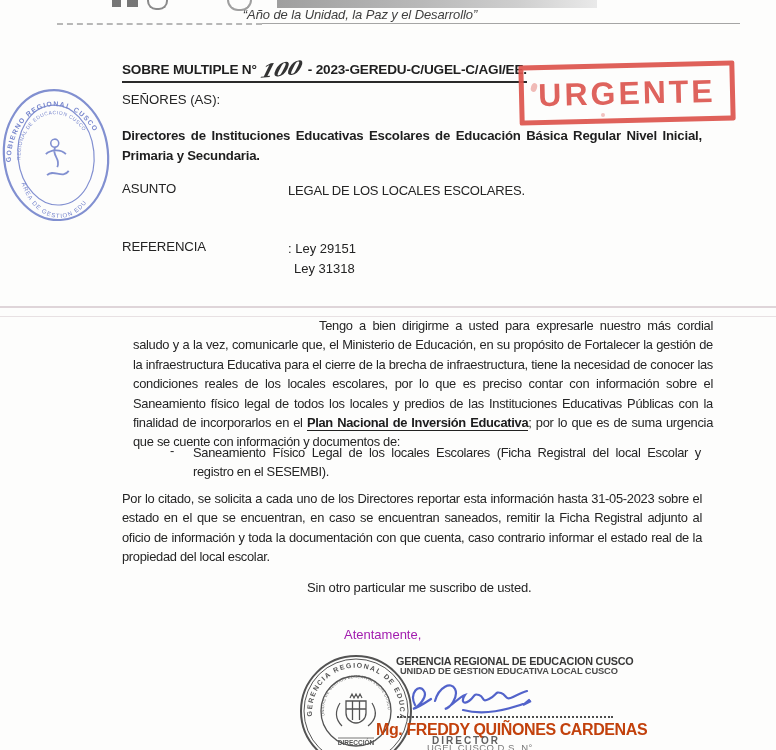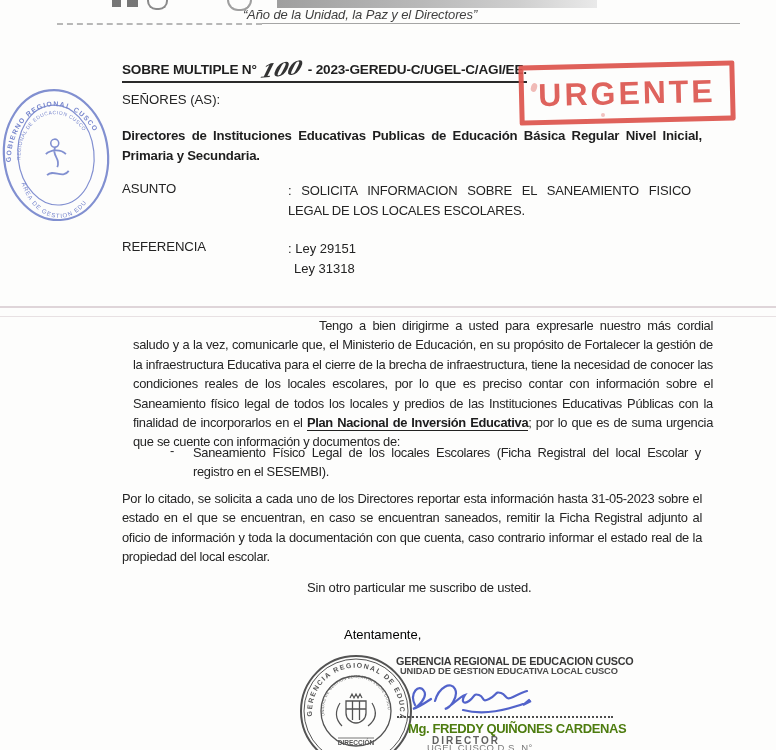--- a/index.html
+++ b/index.html
@@ -49,43 +49,43 @@
   .seam1{left:0;top:306px;width:776px;height:2px;background:#d7cbd0;opacity:.8;}
   .seam2{left:0;top:316px;width:776px;height:1px;background:#ded4d9;opacity:.7;}
   
   .bodytext{font-size:12.9px;line-height:19.4px;letter-spacing:-.3px;color:#252525;text-align:justify;}
   .p1{left:122px;top:305px;width:580px;text-indent:186px;margin:11px;}
   .boldu{font-weight:bold;border-bottom:1.5px solid #222;color:#1c1c1c;}
   .bullet-dash{left:170px;top:443px;font-size:12.9px;}
   .bullet-text{left:193px;top:443px;width:508px;}
   .p2{left:122px;top:489px;width:580px;margin:0;}
   .closing{left:307px;top:580px;font-size:13px;letter-spacing:-.2px;}
-  .farewell{left:344px;top:627px;font-size:13px;color:#000000;}
+  .farewell{left:344px;top:627px;font-size:13px;color:#a21caf;}
   
   .blue-stamp{left:1px;top:86px;width:112px;height:138px;opacity:.85;transform:rotate(-6deg);}
   .black-stamp{left:298px;top:653px;width:116px;height:116px;opacity:.88;}
   .org1{left:396px;top:655px;font-size:10.8px;font-weight:bold;letter-spacing:-.2px;color:#383838;white-space:nowrap;}
   .org2{left:400px;top:666px;font-size:9.3px;font-weight:bold;letter-spacing:-.1px;color:#4a4a4a;white-space:nowrap;}
   .sig-svg{left:405px;top:679px;width:135px;height:40px;}
   .dotline{left:397px;top:716px;width:216px;border-top:2px dotted #4c4c4c;}
-  .sig-name{left:408px;top:721px;font-size:13px;font-weight:bold;letter-spacing:-.4px;color:#4d7c0f;white-space:nowrap;}
+  .sig-name{left:376px;top:721px;font-size:16px;font-weight:bold;letter-spacing:-.4px;color:#c2410c;white-space:nowrap;}
   .sig-title{left:432px;top:735px;font-size:10px;font-weight:bold;letter-spacing:2px;color:#5f5f5f;}
   .sig-sub{left:427px;top:742px;font-size:9.5px;letter-spacing:.5px;color:#787878;white-space:nowrap;}
 </style>
 </head>
 <body>
 
 <div class="page">
 
   <div class="abs frag1"></div>
   <div class="abs frag2"></div>
   <div class="abs frag3"></div>
   <div class="abs topband"></div>
 
-  <div class="abs motto">“Año de la Unidad, la Paz y el Directores”</div>
+  <div class="abs motto">“Año de la Unidad, la Paz y el Desarrollo”</div>
   <div class="abs rule-dashed"></div>
   <div class="abs rule-solid"></div>
 
 
   <div class="abs oficio">
     <span>SOBRE MULTIPLE N°</span><span class="hand-number">100</span><span>- 2023-GEREDU-C/UGEL-C/AGI/EE.</span>
   </div>
 
   <div class="abs urgente">
     <span>URGENTE</span>
@@ -110,27 +110,26 @@
       <textPath href="#bz2" startOffset="3%">REGIONAL DE EDUCACION CUSCO</textPath>
     </text>
     <text font-size="6" letter-spacing="1" fill="#5d6fc4">
       <textPath href="#bz3" startOffset="8%">AREA DE GESTION EDU</textPath>
     </text>
   </svg>
 
   <div class="abs senores">SEÑORES (AS):</div>
 
   <div class="abs addressee">
-    <div class="jlast">Directores de Instituciones Educativas Publicas de Educación Básica Regular Nivel Inicial,</div>
+    <div class="jlast">Directores de Instituciones Educativas Escolares de Educación Básica Regular Nivel Inicial,</div>
     <div>Primaria y Secundaria.</div>
   </div>
 
   <div class="abs field-label asunto-label">ASUNTO</div>
   <div class="abs asunto-value">
-    <div class="jlast">: SOLICITA INFORMACION SOBRE EL SANEAMIENTO FISICO</div>
     <div>LEGAL DE LOS LOCALES ESCOLARES.</div>
   </div>
 
   <div class="abs field-label ref-label">REFERENCIA</div>
   <div class="abs ref-value">
     <div>: Ley 29151</div>
     <div class="ref-l2">Ley 31318</div>
   </div>
 
   <div class="abs seam1"></div>

